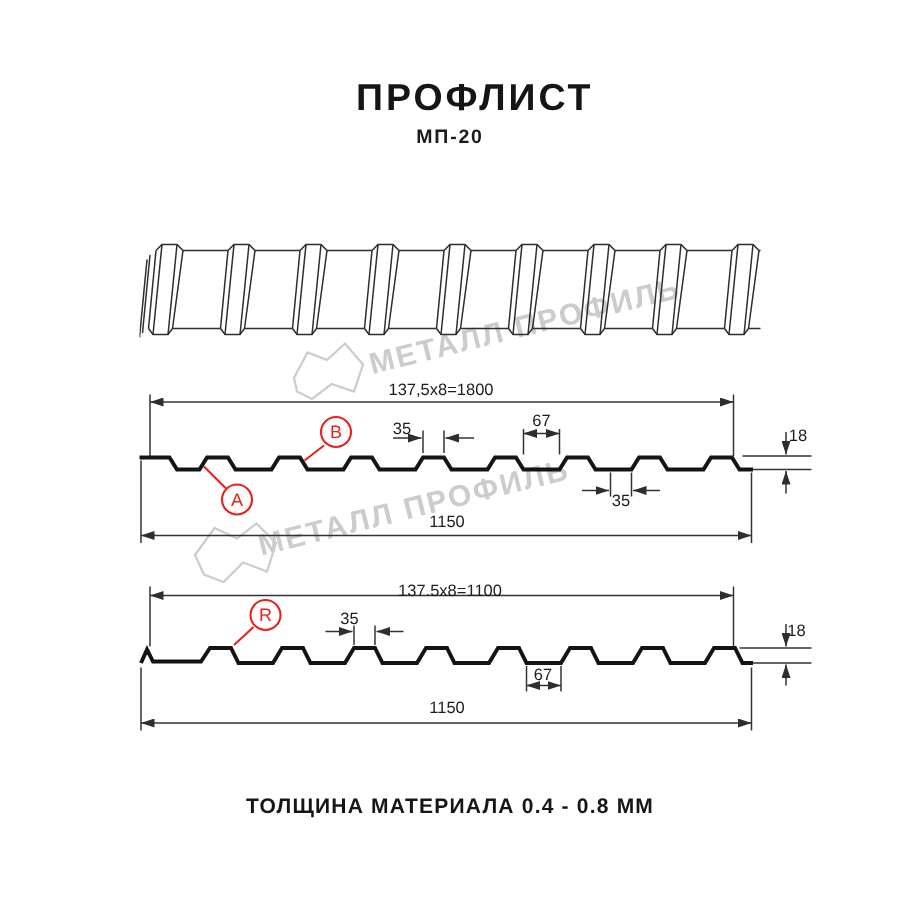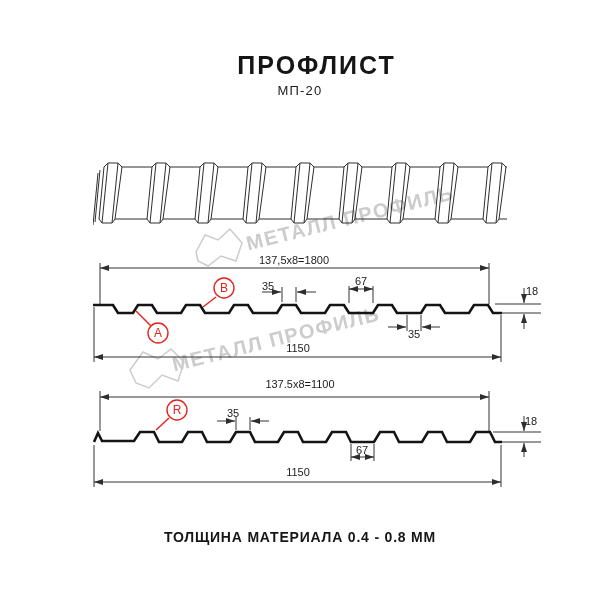--- a/index.html
+++ b/index.html
@@ -1,21 +1,21 @@
 <!DOCTYPE html>
 <html><head>
 <meta charset="utf-8">
 <style>
   html,body{margin:0;padding:0;background:#fff;}
   .page{position:relative;width:600px;height:600px;background:#ffffff;overflow:hidden;
         font-family:"Liberation Sans",sans-serif;}
   .title{position:absolute;left:0;top:51px;width:537px;text-align:center;
          font-size:25px;font-weight:700;letter-spacing:2px;color:#151515;margin-left:48px;}
   .subtitle{position:absolute;left:0;top:83px;width:600px;text-align:center;
-         font-size:13px;font-weight:400;letter-spacing:1.2px;color:#1b1b1b;}
+         font-size:13px;font-weight:700;letter-spacing:1.2px;color:#1b1b1b;}
   .footer-note{position:absolute;left:0;top:529px;width:600px;text-align:center;
          font-size:14px;font-weight:600;letter-spacing:.8px;color:#161616;}
   .wm-text{position:absolute;white-space:nowrap;color:#cccccc;font-weight:700;
          font-size:20px;letter-spacing:1.5px;transform:rotate(-14deg);transform-origin:0 0;}
   .wm1{left:244px;top:233px;}
   .wm2{left:170px;top:354px;}
   .dim{position:absolute;font-size:11px;color:#1c1c1c;white-space:nowrap;
        transform:translate(-50%,-50%);}
   .circ-letter{position:absolute;font-size:12px;font-weight:500;color:#e5231c;
        transform:translate(-50%,-50%);}
@@ -159,21 +159,21 @@
 
   <div class="dim" style="left:294px;top:260px;">137,5x8=1800</div>
   <div class="dim" style="left:268px;top:286px;">35</div>
   <div class="dim" style="left:361px;top:281px;">67</div>
   <div class="dim" style="left:532px;top:291px;">18</div>
   <div class="dim" style="left:414px;top:334px;">35</div>
   <div class="dim" style="left:298px;top:348px;">1150</div>
   <div class="circ-letter" style="left:158px;top:333px;">A</div>
   <div class="circ-letter" style="left:224px;top:288px;">B</div>
 
-  <div class="dim" style="left:300px;top:384px;">137.5x8=1100</div>
+  <div class="dim" style="left:300px;top:394px;">137.5x8=1100</div>
   <div class="dim" style="left:233px;top:413px;">35</div>
   <div class="dim" style="left:531px;top:421px;">18</div>
   <div class="dim" style="left:362px;top:450px;">67</div>
   <div class="dim" style="left:298px;top:472px;">1150</div>
   <div class="circ-letter" style="left:177px;top:410px;">R</div>
 
   <div class="footer-note">ТОЛЩИНА МАТЕРИАЛА 0.4 - 0.8 ММ</div>
 </div>
 
 </body></html>

